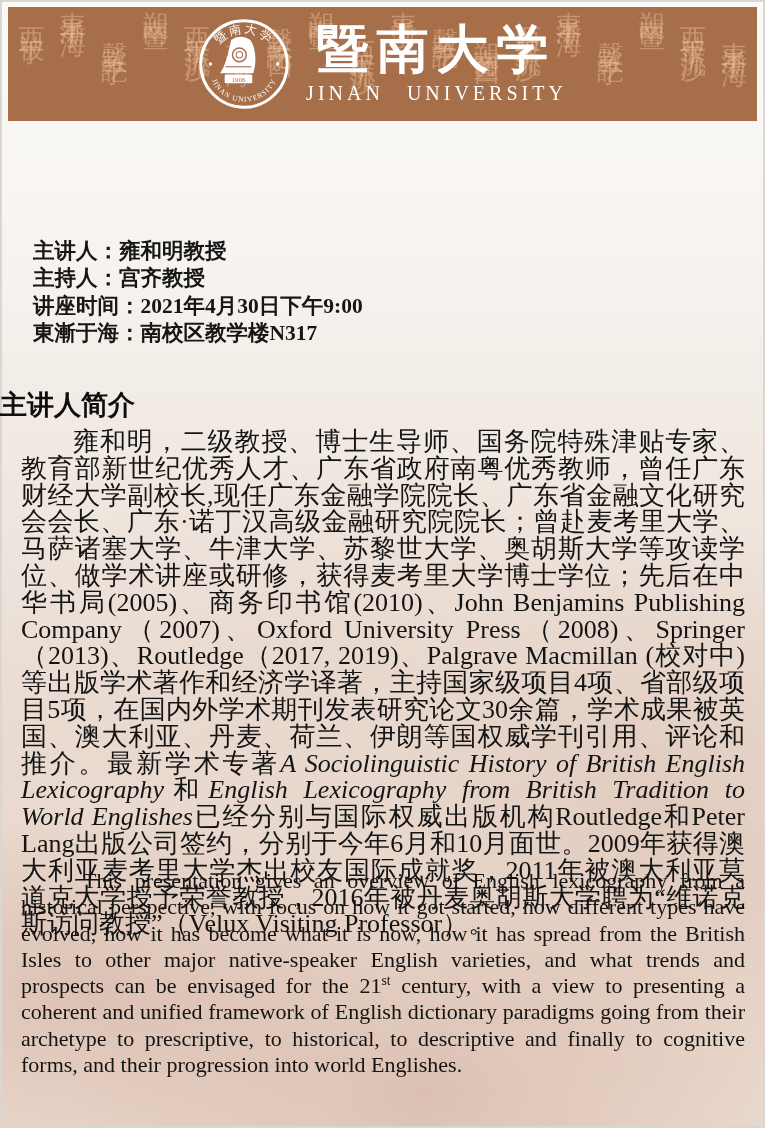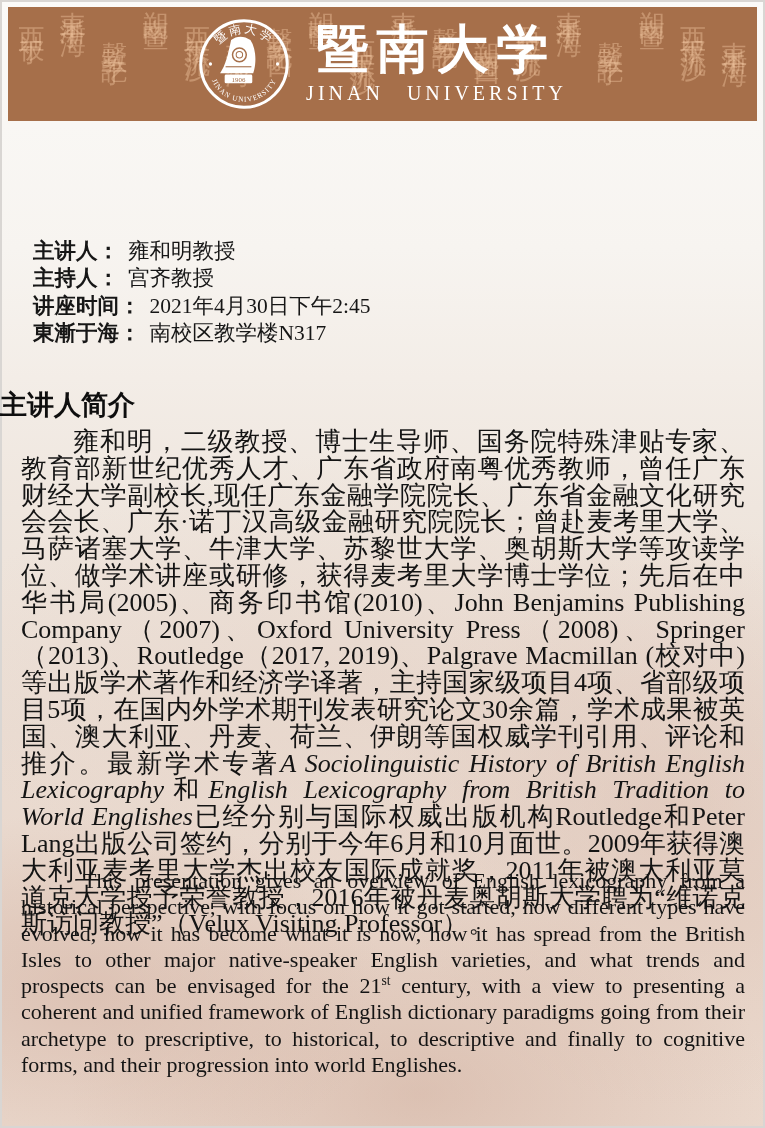--- a/index.html
+++ b/index.html
@@ -72,21 +72,21 @@
     font-size:29px; line-height:1.22;
     color:#111;
   }
 
   
   .info-block {
     position:absolute; left:33px; top:238px;
     font-size:21.5px; line-height:27.4px;
   }
   .info-label { font-weight:bold; }
-  .info-value { font-weight:normal;margin-left:9px; }
+  .info-value { font-weight:bold; }
 
   
   .section-speaker { position:absolute; left:0; right:0; top:388px; }
   .section-content { position:absolute; left:0; right:0; top:862px; }
   .section-heading {
     text-align:left;
     font-size:27px; font-weight:bold;
     line-height:1.3;
     color:#0e0e0e;
   }
@@ -163,21 +163,21 @@
 
 
   <div class="info-block">
     <div class="info-row">
       <span class="info-label">主讲人：</span><span class="info-value">雍和明教授</span>
     </div>
     <div class="info-row">
       <span class="info-label">主持人：</span><span class="info-value">宫齐教授</span>
     </div>
     <div class="info-row">
-      <span class="info-label">讲座时间：</span><span class="info-value">2021年4月30日下午2:45</span>
+      <span class="info-label">讲座时间：</span><span class="info-value">2021年4月30日下午9:00</span>
     </div>
     <div class="info-row">
       <span class="info-label">東漸于海：</span><span class="info-value">南校区教学楼N317</span>
     </div>
   </div>
 
   <div class="section-speaker">
     <div class="section-heading">主讲人简介</div>
     <p class="body-par par-speaker"><span>雍和明，二级教授、博士生导师、国务院特殊津贴专家、教育部新世纪优秀人才、广东省政府南粤优秀教师，曾任广东财经大学副校长,现任广东金融学院院长、广东省金融文化研究会会长、广东·诺丁汉高级金融研究院院长；曾赴麦考里大学、马萨诸塞大学、牛津大学、苏黎世大学、奥胡斯大学等攻读学位、做学术讲座或研修，获得麦考里大学博士学位；先后在中华书局(2005)、商务印书馆(2010)、John Benjamins Publishing Company（2007)、Oxford University Press（2008)、Springer（2013)、Routledge（2017, 2019)、Palgrave Macmillan (校对中)等出版学术著作和经济学译著，主持国家级项目4项、省部级项目5项，在国内外学术期刊发表研究论文30余篇，学术成果被英国、澳大利亚、丹麦、荷兰、伊朗等国权威学刊引用、评论和推介。最新学术专著</span><span style="font-style: italic;">A Sociolinguistic History of British English Lexicography</span><span>和</span><span style="font-style: italic;">English Lexicography from British Tradition to World Englishes</span><span>已经分别与国际权威出版机构Routledge和Peter Lang出版公司签约，分别于今年6月和10月面世。2009年获得澳大利亚麦考里大学杰出校友国际成就奖，2011年被澳大利亚莫道克大学授予荣誉教授，2016年被丹麦奥胡斯大学聘为“维诺克斯访问教授”（Velux Visiting Professor）。</span></p>
   </div>

